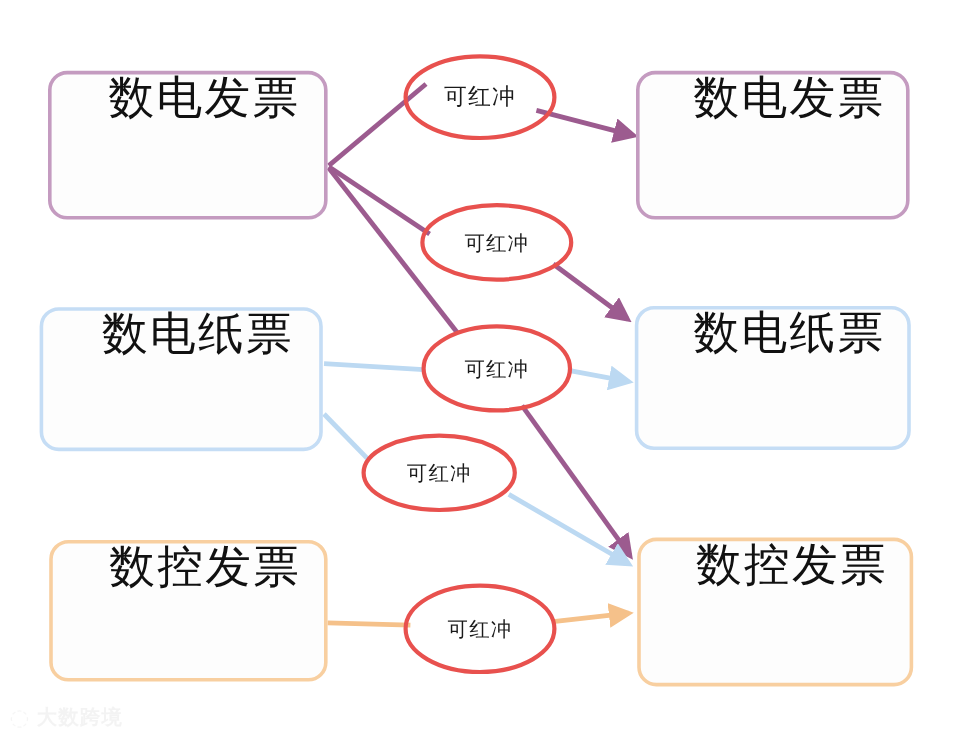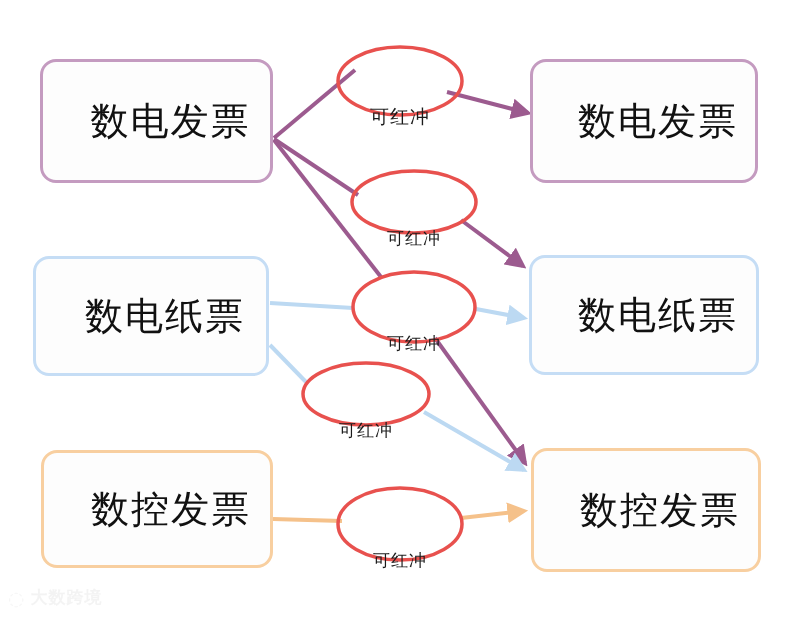--- a/index.html
+++ b/index.html
@@ -25,38 +25,37 @@
     height: 617px;
   }
   .node-box {
     position: absolute;
     box-sizing: border-box;
     background: #fdfdfd;
     border-style: solid;
     border-width: 3px;
     border-radius: 16px;
     display: flex;
-    align-items: center;
+    align-items: flex-start;
     justify-content: center;
     padding-left: 28px;
   }
   .node-label {
     font-size: 38px;
     color: #111111;
     letter-spacing: 2px;
     line-height: 1;
     white-space: nowrap;
   }
   .edge-label-wrap {
     position: absolute;
     display: flex;
     align-items: center;
     justify-content: center;
     pointer-events: none;
-    margin-top: 36px;
   }
   .edge-label {
     font-size: 19px;
     color: #1a1a1a;
     white-space: nowrap;
     letter-spacing: 1px;
   }
   .edge-label.small {
     font-size: 17px;
   }

